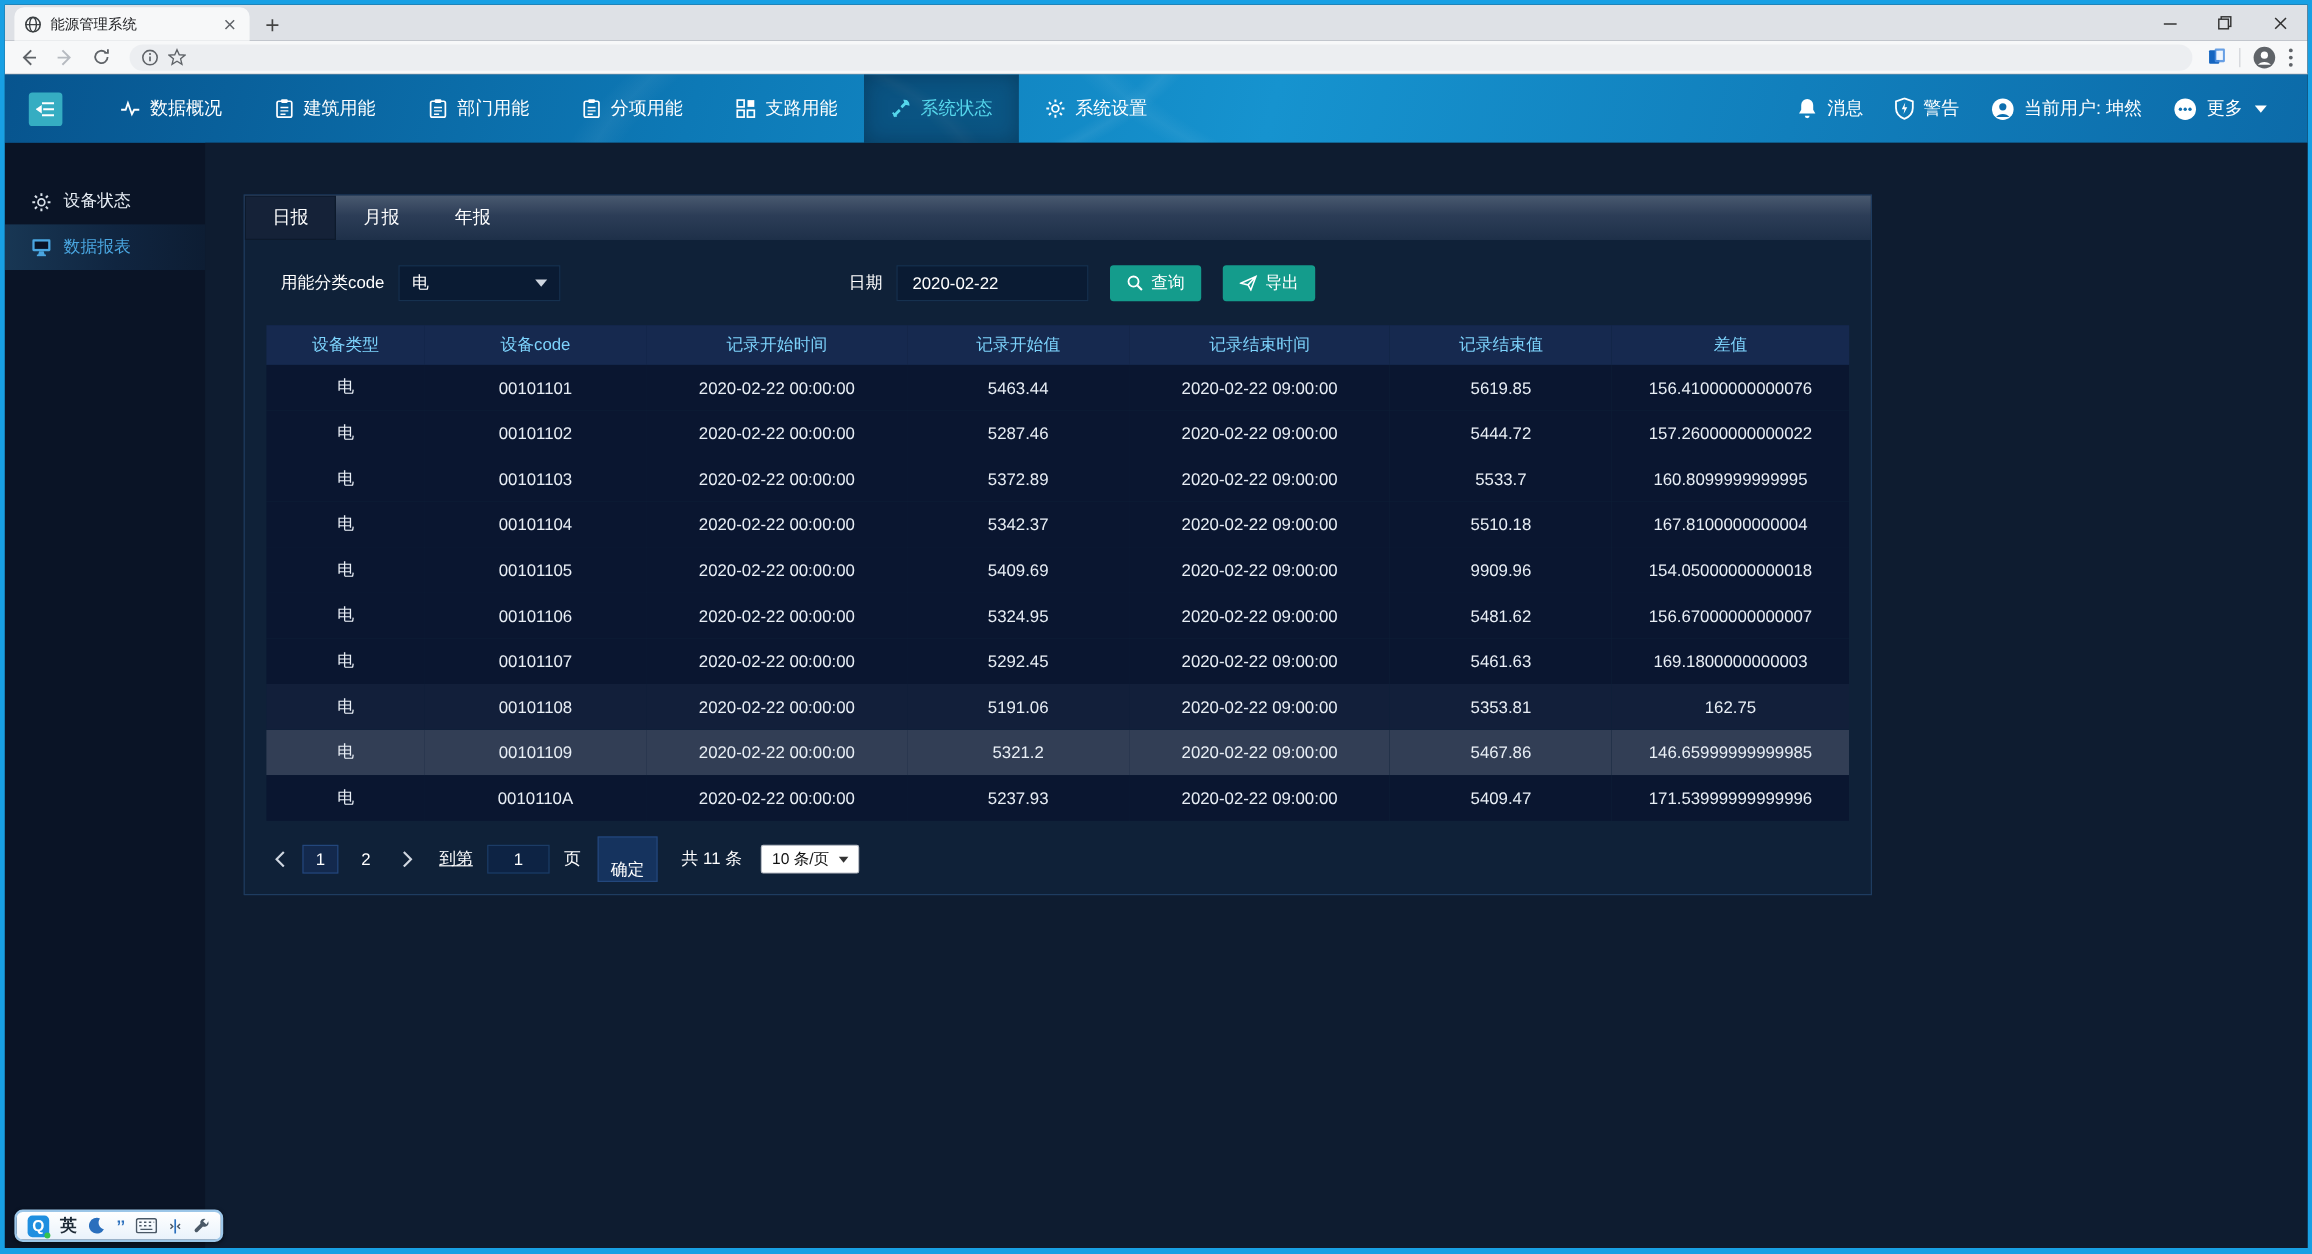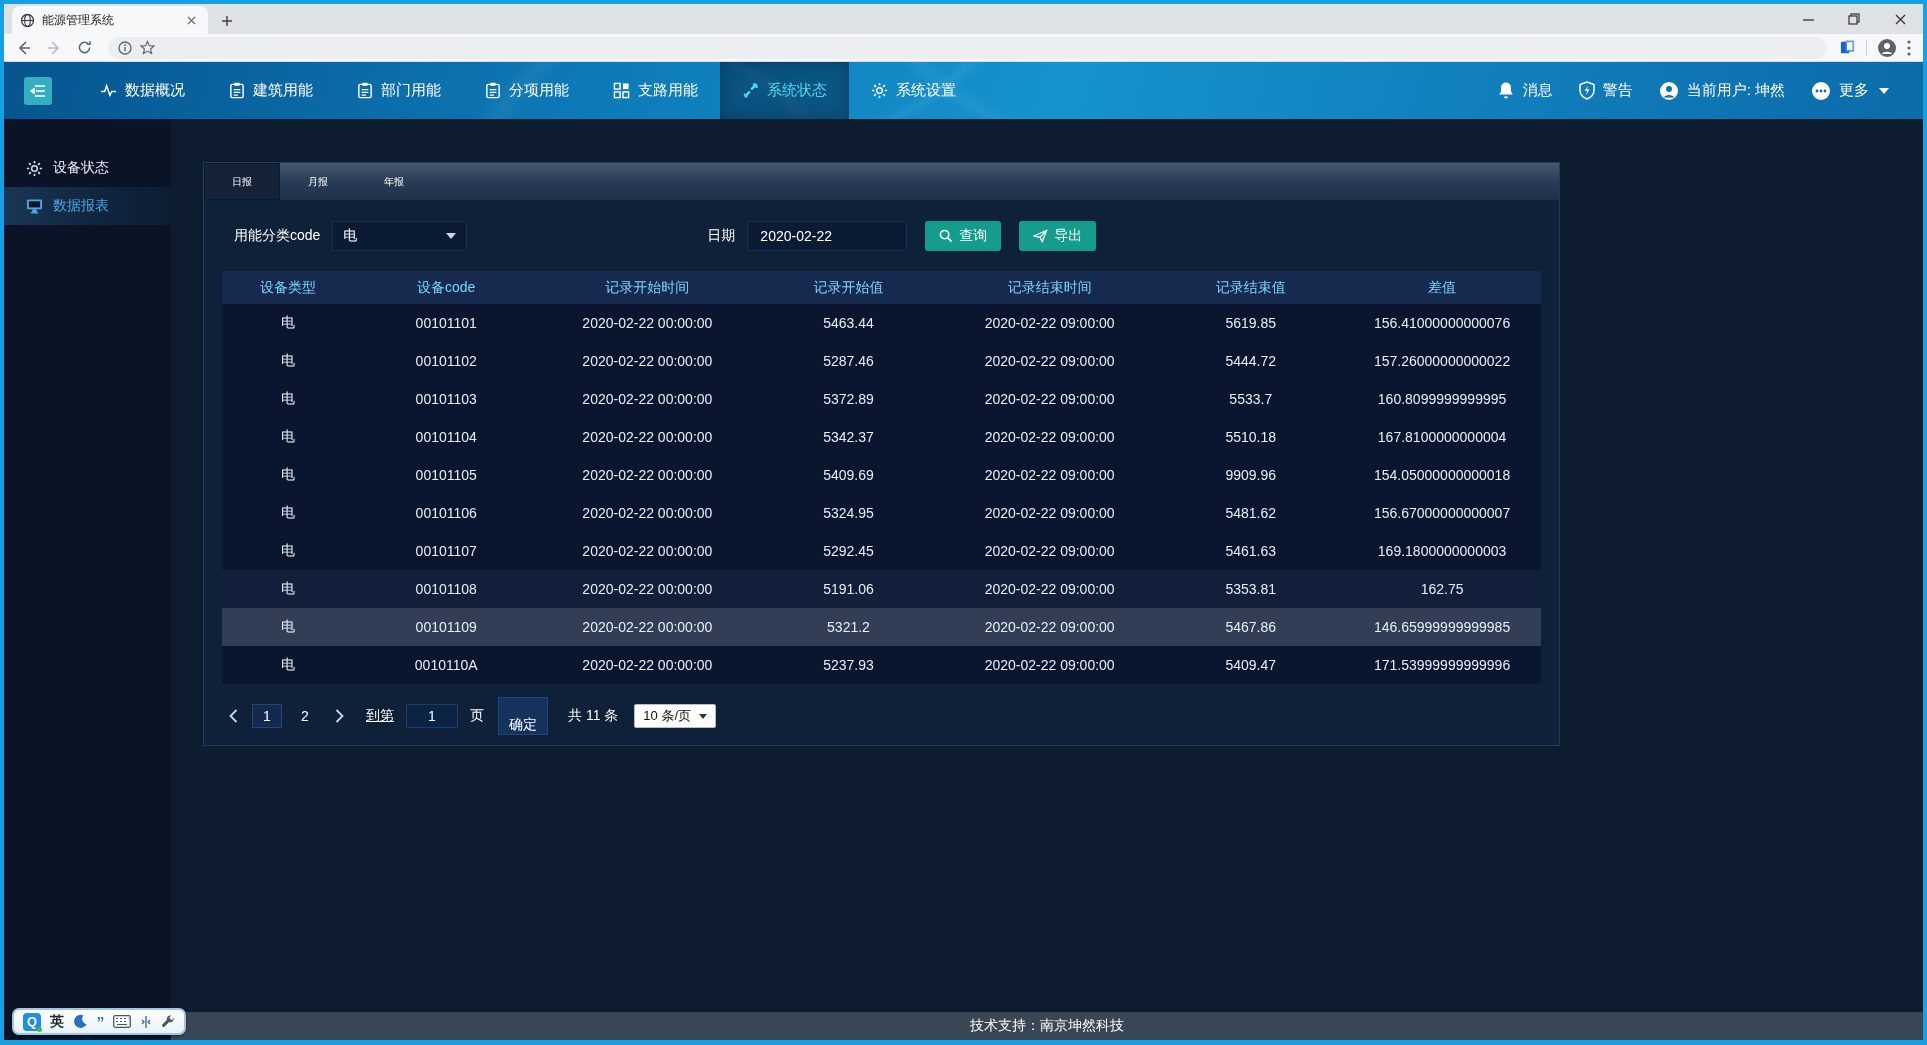--- a/index.html
+++ b/index.html
@@ -41,21 +41,21 @@
   .appbody { flex:1; display:flex; min-height:0;border-radius:18px; }
   .sidebar { width:167px; background:#0a1426; flex-shrink:0; padding-top:30px; }
   .side-item { height:38px; display:flex; align-items:center; gap:10px; padding-left:22px; color:#e8eef5; font-size:14px; cursor:pointer; }
   .side-item.active { background:linear-gradient(90deg,#183754 0%,#102540 55%,#0d1d33 100%); color:#4aa6e0; }
   .main-col { flex:1; display:flex; flex-direction:column; min-width:0; }
   .content { flex:1; position:relative; background:#0e1c30; }
 
   
   .panel { position:absolute; left:32px; top:43px; width:1357px; height:584px; background:#0f2138; border:1px solid #1e3c60; }
   .tabsbar { height:37px; background:linear-gradient(180deg,#49596f 0%,#2c3d57 45%,#1e3049 100%); display:flex; }
-  .tab { width:76px; display:flex; align-items:center; justify-content:center; color:#fff; font-size:10px; cursor:pointer;text-align:center; }
+  .tab { width:76px; display:flex; align-items:center; justify-content:center; color:#fff; font-size:15px; cursor:pointer;text-align:center; }
   .tab.active { background:#152238; box-shadow:inset 0 0 0 1px #0d1a2c; }
   .filters { display:flex; align-items:center; margin-top:21px; padding-left:30px; height:30px; gap:12px; }
   .flabel { color:#fff; font-size:14px; }
   .select-box { width:135px; height:30px; background:#0a1b33; border:1px solid #16314f; display:flex; align-items:center; padding:0 10px; color:#fff; font-size:14px; cursor:pointer; }
   .select-box .sel-caret { margin-left:auto; width:0; height:0; border-left:5px solid transparent; border-right:5px solid transparent; border-top:6px solid #cfd6e0; }
   .date-label { margin-left:228px; }
   .date-input { width:160px; height:30px; background:#0a1b33; border:1px solid #16314f; color:#fff; font-size:14px; padding:0 12px; outline:none; }
   .btn { height:30px; border:none; border-radius:3px; background:#149c8c; color:#fff; font-size:14px; display:flex; align-items:center; gap:6px; padding:0 14px; cursor:pointer; margin-left:6px; }
 
   
@@ -513,23 +513,20 @@
             <span class="total-label">共 11 条</span>
             <div class="size-select">
               <span>10 条/页</span>
               <span class="sel-caret"></span>
             </div>
           </div>
 
         </div>
       </div>
 
-      <div class="footer">
-        <span>技术支持：南京坤然科技</span>
-      </div>
     </div>
   </div>
 
   <div class="ime-bar">
     <span class="ime-q">Q</span>
     <span class="ime-item">英</span>
     <span class="ime-item">
       <svg width="15" height="15" viewBox="0 0 16 16">
           <path d="M11 1.5 a7 7 0 1 0 3.5 9.5 a6 6 0 0 1 -3.5 -9.5 z" fill="#2a6fbd"></path>
         </svg>

